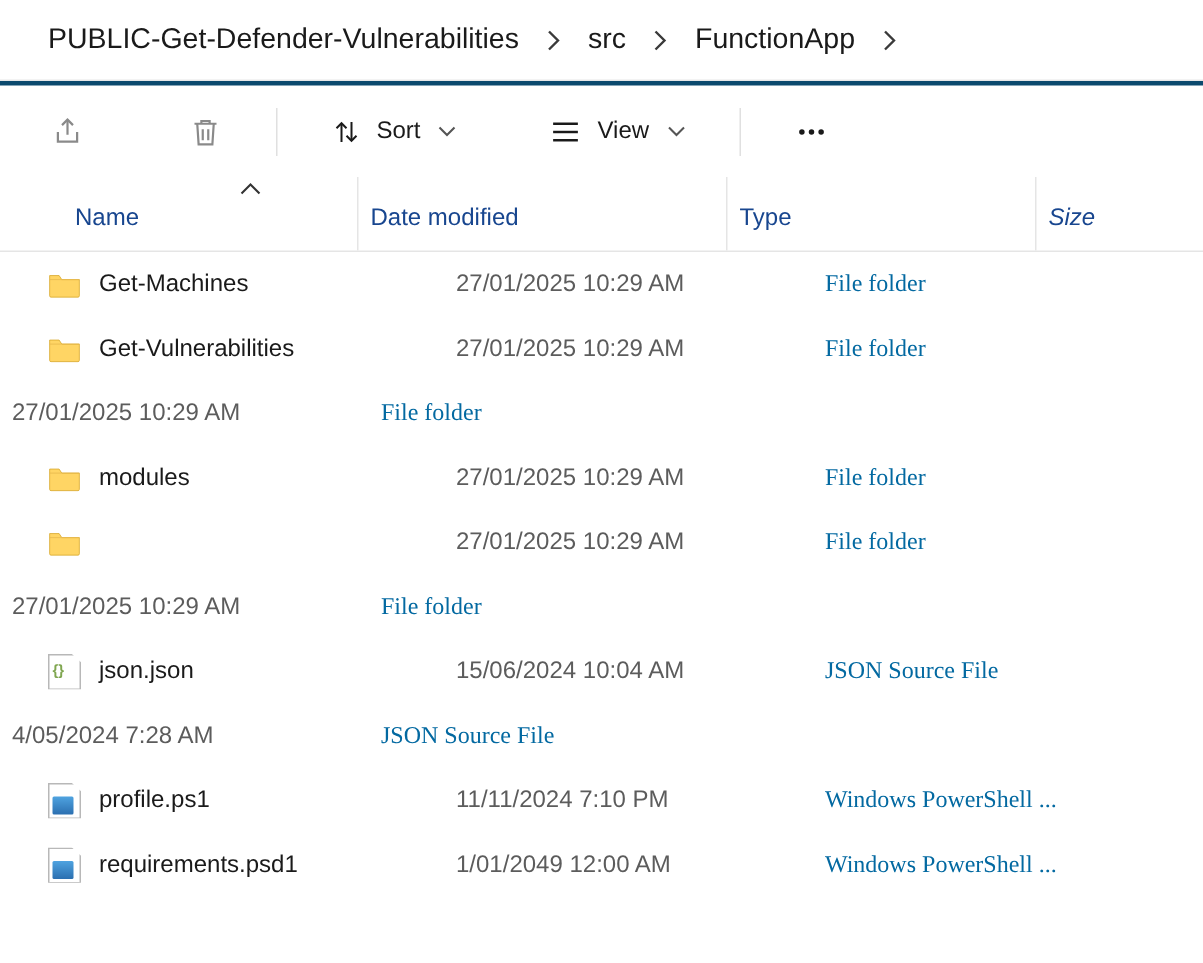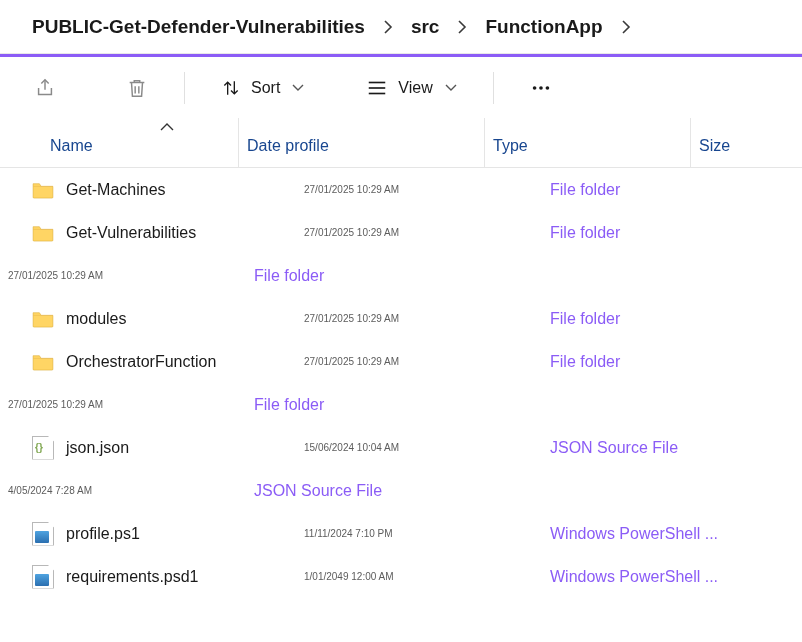--- a/index.html
+++ b/index.html
@@ -14,42 +14,41 @@
     overflow: hidden;
   }
 
   
   .breadcrumb-bar {
     display: flex;
     align-items: center;
     height: 54px;
     padding: 0 8px 0 30px;
     border-bottom: 1px solid #e8e8e8;
-    font-weight: bold;
   }
   .crumb {
     font-size: 19px;
     color: #1a1a1a;
     padding: 4px 2px;
     white-space: nowrap;
   }
   .chev {
     margin: 0 16px;
     color: #3a3a3a;
     display: inline-flex;
   }
 
   
   .toolbar {
     display: flex;
     align-items: center;
     height: 64px;
     padding: 0 8px 0 24px;
     gap: 12px;
-    border-top: 3px solid #8b5cf6;
+    border-top: 3px solid #0c4a6e;
   }
   .tb-btn {
     display: inline-flex;
     align-items: center;
     gap: 10px;
     padding: 6px 10px;
     color: #5c5c5c;
     cursor: pointer;
     font-size: 16px;
   }
@@ -81,41 +80,41 @@
     font-size: 16px;
     padding: 0 0 12px 0;
     border-right: 1px solid #e5e5e5;
     height: 100%;
     display: flex;
     align-items: flex-end;
   }
   .c-name { width: 239px; padding-left: 50px; }
   .c-date { width: 246px; padding-left: 8px; }
   .c-type { width: 206px; padding-left: 8px; }
-  .c-size { flex: 1; padding-left: 8px; border-right: none; }
+  .c-size { flex: 1; padding-left: 8px; border-right: none; font-style: italic; }
 
   
   .file-list { }
   .row {
     display: flex;
     align-items: center;
     height: 43px;
   }
   .cell { overflow: hidden; text-overflow: ellipsis; white-space: nowrap; }
   .cell.name {
     width: 296px;
     display: flex;
     align-items: center;
     gap: 12px;
     padding-left: 32px;
     color: #1a1a1a;
     font-size: 16px;
   }
-  .cell.date { width: 246px; padding-left: 8px; color: #5c5c5c; font-size: 10px; }
-  .cell.type { width: 206px; padding-left: 8px; color: #8b5cf6; font-size: 16px; }
+  .cell.date { width: 246px; padding-left: 8px; color: #5c5c5c; font-size: 16px; }
+  .cell.type { width: 206px; padding-left: 8px; color: #0369a1; font-size: 16px; font-family: Liberation Serif, serif; }
   .cell.size { flex: 1; padding-left: 8px; color: #5c5c5c; }
 
   
   .ico { width: 22px; height: 22px; flex: 0 0 22px; display:inline-flex; align-items:center; justify-content:center; }
 
   .folder-icon svg { width: 22px; height: 18px; }
   .json-icon, .ps1-icon {
     width: 20px; height: 24px;
     position: relative;
   }
@@ -229,21 +228,21 @@
   </span>
 </div>
 
 <div class="col-header">
   <span class="sort-caret">
     <svg width="14" height="10" viewBox="0 0 14 10">
         <path d="M1 8 L7 2 L13 8" fill="none" stroke="#333" stroke-width="1.4"></path>
       </svg>
   </span>
   <div class="hcell c-name">Name</div>
-  <div class="hcell c-date">Date profile</div>
+  <div class="hcell c-date">Date modified</div>
   <div class="hcell c-type">Type</div>
   <div class="hcell c-size">Size</div>
 </div>
 
 <div class="file-list" id="file-list">
     <div class="row">
       <div class="cell name">
         <span class="ico folder-icon">
           <svg viewBox="0 0 24 20">
             <path d="M1 3 h7 l2 3 h13 v12 a1 1 0 0 1 -1 1 H2 a1 1 0 0 1 -1 -1 Z" fill="#ffd564" stroke="#d9a92f" stroke-width="0.6"></path>
@@ -290,21 +289,20 @@
       <div class="cell size"></div>
     </div>
     <div class="row">
       <div class="cell name">
         <span class="ico folder-icon">
           <svg viewBox="0 0 24 20">
             <path d="M1 3 h7 l2 3 h13 v12 a1 1 0 0 1 -1 1 H2 a1 1 0 0 1 -1 -1 Z" fill="#ffd564" stroke="#d9a92f" stroke-width="0.6"></path>
             <path d="M1 6 h22" stroke="#e8b94e" stroke-width="0.6"></path>
           </svg>
         </span>
-        <span>OrchestratorFunction</span>
       </div>
       <div class="cell date">27/01/2025 10:29 AM</div>
       <div class="cell type">File folder</div>
       <div class="cell size"></div>
     </div>
     <div class="row">
       <div class="cell date">27/01/2025 10:29 AM</div>
       <div class="cell type">File folder</div>
       <div class="cell size"></div>
     </div>

